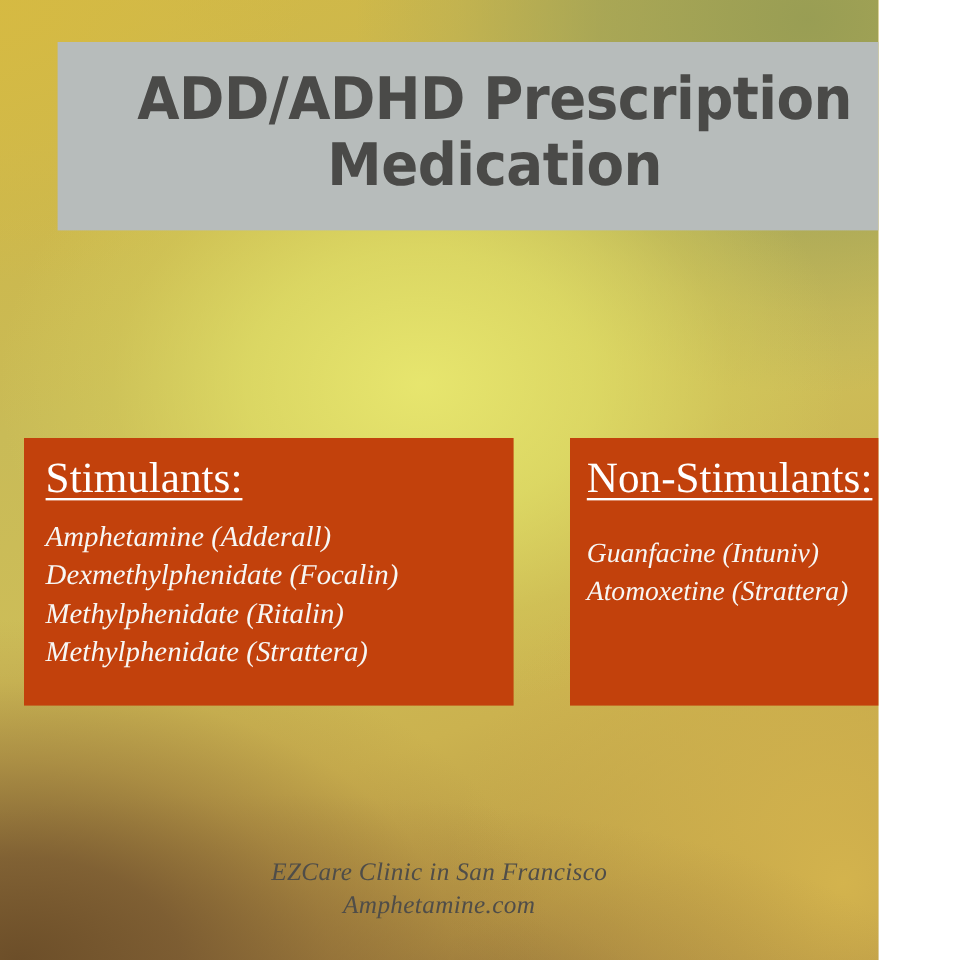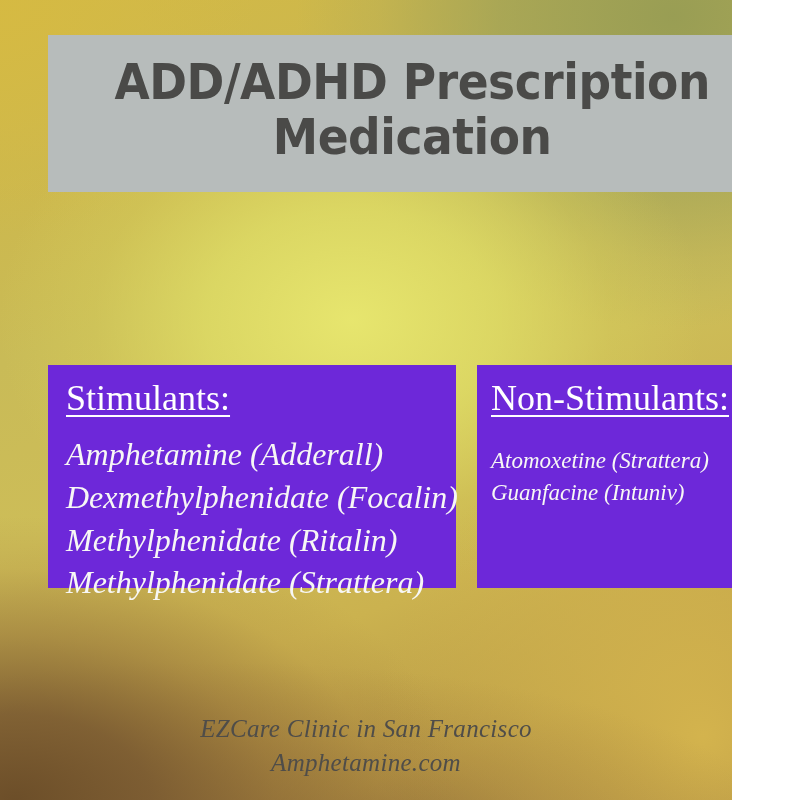--- a/index.html
+++ b/index.html
@@ -113,31 +113,30 @@
     transform: scaleX(0.93);
     transform-origin: center;
     white-space: pre-line;
   }
 
   
   .panel {
     position: absolute;
     top: 365px;
     height: 223px;
-    background: #6d28d9;
+    background: #c2410c;
     box-sizing: border-box;
-    margin-left: 28px;
   }
   #panel-stimulants {
     left: 20px;
     width: 408px;
     padding: 12px 14px 0 18px;
   }
   #panel-nonstimulants {
-    left: 449px;
+    left: 475px;
     width: 323px;
     padding: 12px 8px 0 14px;
   }
 
   .panel-heading {
     margin: 0;
     color: #ffffff;
     font-family: "Liberation Serif", "DejaVu Serif", serif;
     font-weight: normal;
     font-size: 36px;
@@ -150,42 +149,42 @@
 
   .med-list {
     list-style: none;
     margin: 0;
     padding: 0;
   }
   .med-item {
     color: #f7f7f5;
     font-family: "Liberation Serif", "DejaVu Serif", serif;
     font-style: italic;
-    font-size: 32px;
+    font-size: 24px;
     line-height: 1.33;
     white-space: nowrap;
   }
   #panel-stimulants .med-list { margin-top: 14px; }
   #panel-nonstimulants .med-list { margin-top: 26px; }
   #panel-nonstimulants .med-item { font-size: 23px; line-height: 1.38; }
 
   
   #footer {
     position: absolute;
     left: 0;
     right: 0;
     top: 712px;
     text-align: center;
   }
   .footer-line {
     margin: 0;
     color: #4f4d49;
     font-family: "Liberation Serif", "DejaVu Serif", serif;
     font-style: italic;
-    font-size: 25px;
+    font-size: 21px;
     line-height: 1.35;
     letter-spacing: 0.3px;
   }
 </style>
 </head>
 <body>
 
 <div id="poster">
 
   <div class="bg-layer bg-base"></div>
@@ -207,22 +206,22 @@
       <li class="med-item">Amphetamine (Adderall)</li>
       <li class="med-item">Dexmethylphenidate (Focalin)</li>
       <li class="med-item">Methylphenidate (Ritalin)</li>
       <li class="med-item">Methylphenidate (Strattera)</li>
     </ul>
   </section>
 
   <section class="panel" id="panel-nonstimulants">
     <h2 class="panel-heading">Non-Stimulants:</h2>
     <ul class="med-list">
+      <li class="med-item">Guanfacine (Intuniv)</li>
       <li class="med-item">Atomoxetine (Strattera)</li>
-      <li class="med-item">Guanfacine (Intuniv)</li>
     </ul>
   </section>
 
   <footer id="footer">
     <p class="footer-line">EZCare Clinic in San Francisco</p>
     <p class="footer-line">Amphetamine.com</p>
   </footer>
 
 </div>
 

